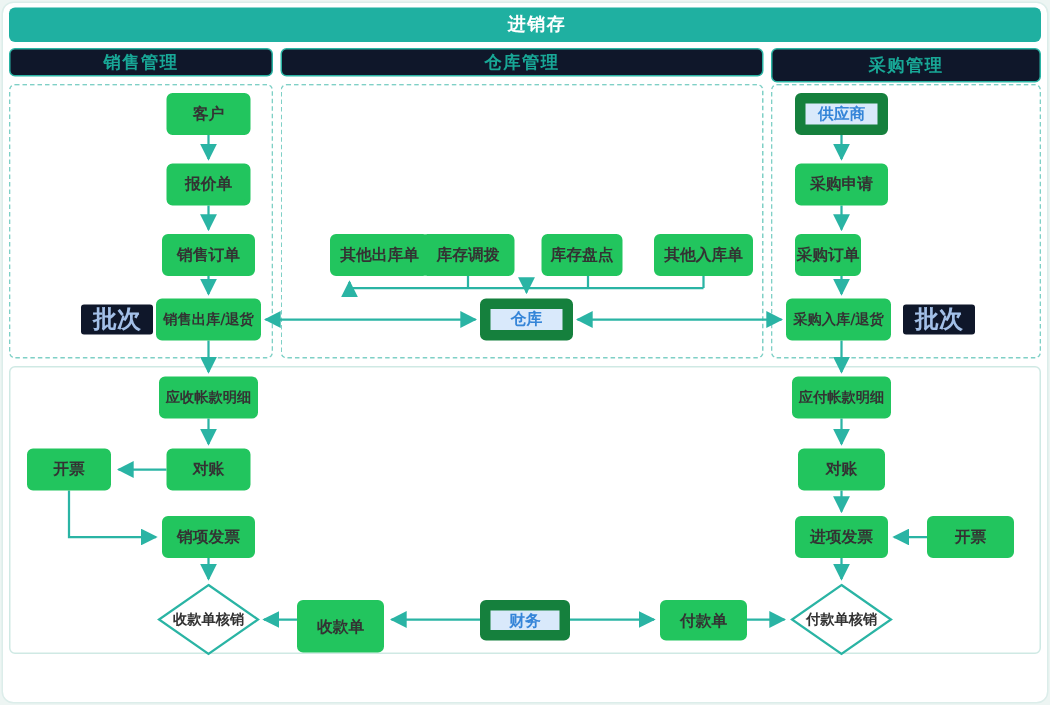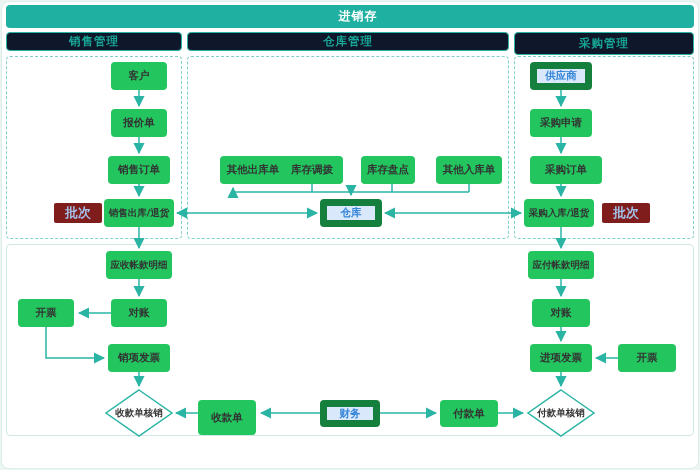--- a/index.html
+++ b/index.html
@@ -36,22 +36,22 @@
   }
   .node{
     background:#22c55e;border:4px solid #22c55e;border-radius:4px;color:#333333;
     font-size:10.5px;font-weight:600;display:flex;align-items:center;justify-content:center;
     white-space:nowrap;z-index:3;
   }
   .node.blue{
     background:#d9e9fb;border:7px solid #15803d;color:#3585d8;
   }
   .batch{
-    background:#7f1d1d;border:none;border-radius:2px;color:#a3c0e8;
-    font-size:13px;font-weight:600;display:flex;align-items:center;justify-content:center;
+    background:#0f172a;border:none;border-radius:2px;color:#a3c0e8;
+    font-size:16px;font-weight:600;display:flex;align-items:center;justify-content:center;
     z-index:2;
   }
   .dlabel{
     color:#333333;font-size:10.5px;font-weight:600;display:flex;align-items:center;justify-content:center;
     white-space:nowrap;z-index:4;background:transparent;
   }
   svg.wires{position:absolute;left:0;top:0;width:700px;height:470px;z-index:2;pointer-events:none;}
   svg.wires path, svg.wires polygon{shape-rendering:geometricPrecision;}
 </style>
 </head>
@@ -136,20 +136,20 @@
   <div class="abs dlabel" style="left:526px;top:403px;width:70px;height:20px;font-size:9.5px;">付款单核销</div>
 
   <div class="abs node" style="left:200px;top:156px;width:66px;height:28px;margin-left:20px;">其他出库单</div>
   <div class="abs node" style="left:281px;top:156px;width:62px;height:28px;text-align:right;">库存调拨</div>
   <div class="abs node" style="left:361px;top:156px;width:54px;height:28px;font-family:Liberation Serif, serif;">库存盘点</div>
   <div class="abs node" style="left:436px;top:156px;width:66px;height:28px;">其他入库单</div>
   <div class="abs node blue" style="left:320px;top:199px;width:62px;height:28px;">仓库</div>
 
   <div class="abs node blue" style="left:530px;top:62px;width:62px;height:28px;">供应商</div>
   <div class="abs node" style="left:530px;top:109px;width:62px;height:28px;">采购申请</div>
-  <div class="abs node" style="left:530px;top:156px;width:72px;height:28px;">采购订单</div>
+  <div class="abs node" style="left:530px;top:156px;width:44px;height:28px;">采购订单</div>
   <div class="abs node" style="left:524px;top:199px;width:70px;height:28px;font-size:9.5px;">采购入库/退货</div>
   <div class="abs batch" style="left:602px;top:203px;width:48px;height:20px;">批次</div>
   <div class="abs node" style="left:528px;top:251px;width:66px;height:28px;font-size:9.5px;">应付帐款明细</div>
   <div class="abs node" style="left:532px;top:299px;width:58px;height:28px;">对账</div>
   <div class="abs node" style="left:530px;top:344px;width:62px;height:28px;">进项发票</div>
   <div class="abs node" style="left:618px;top:344px;width:58px;height:28px;">开票</div>
 </div>
 
 </body></html>

